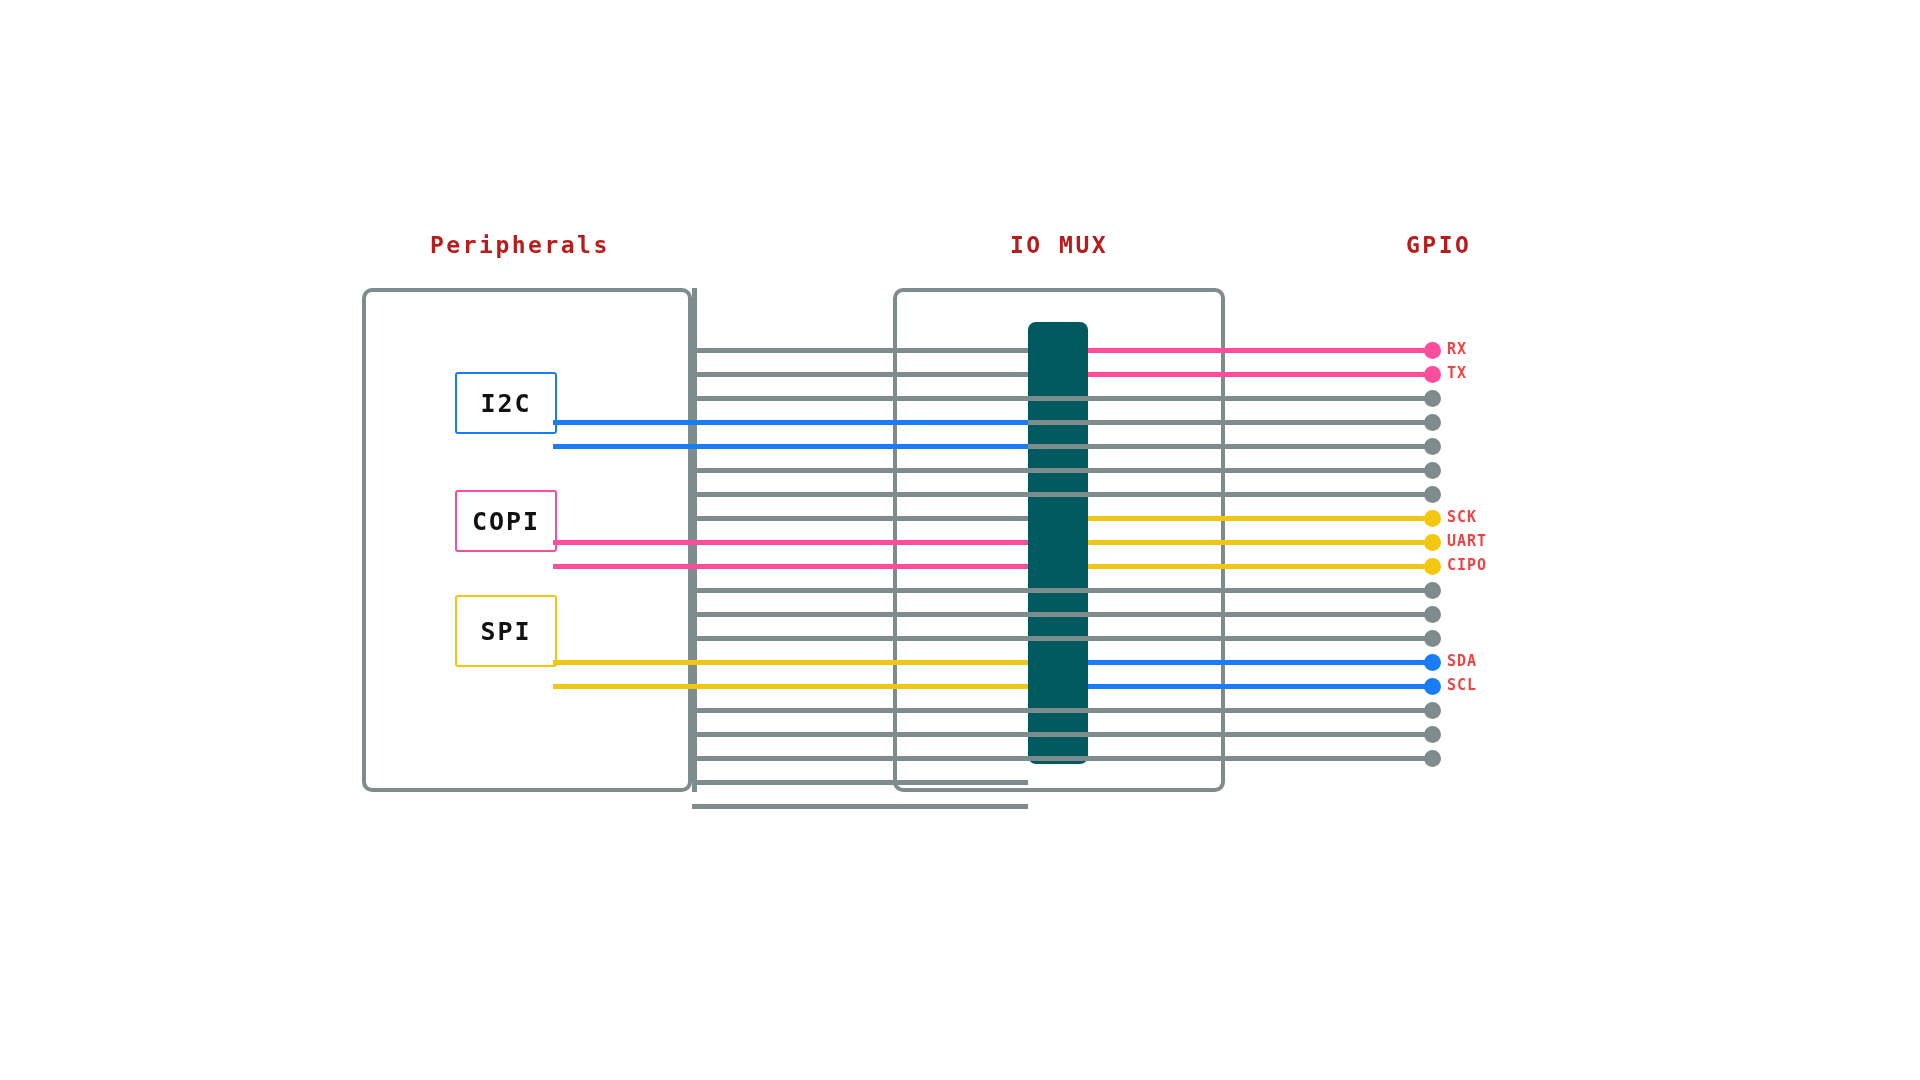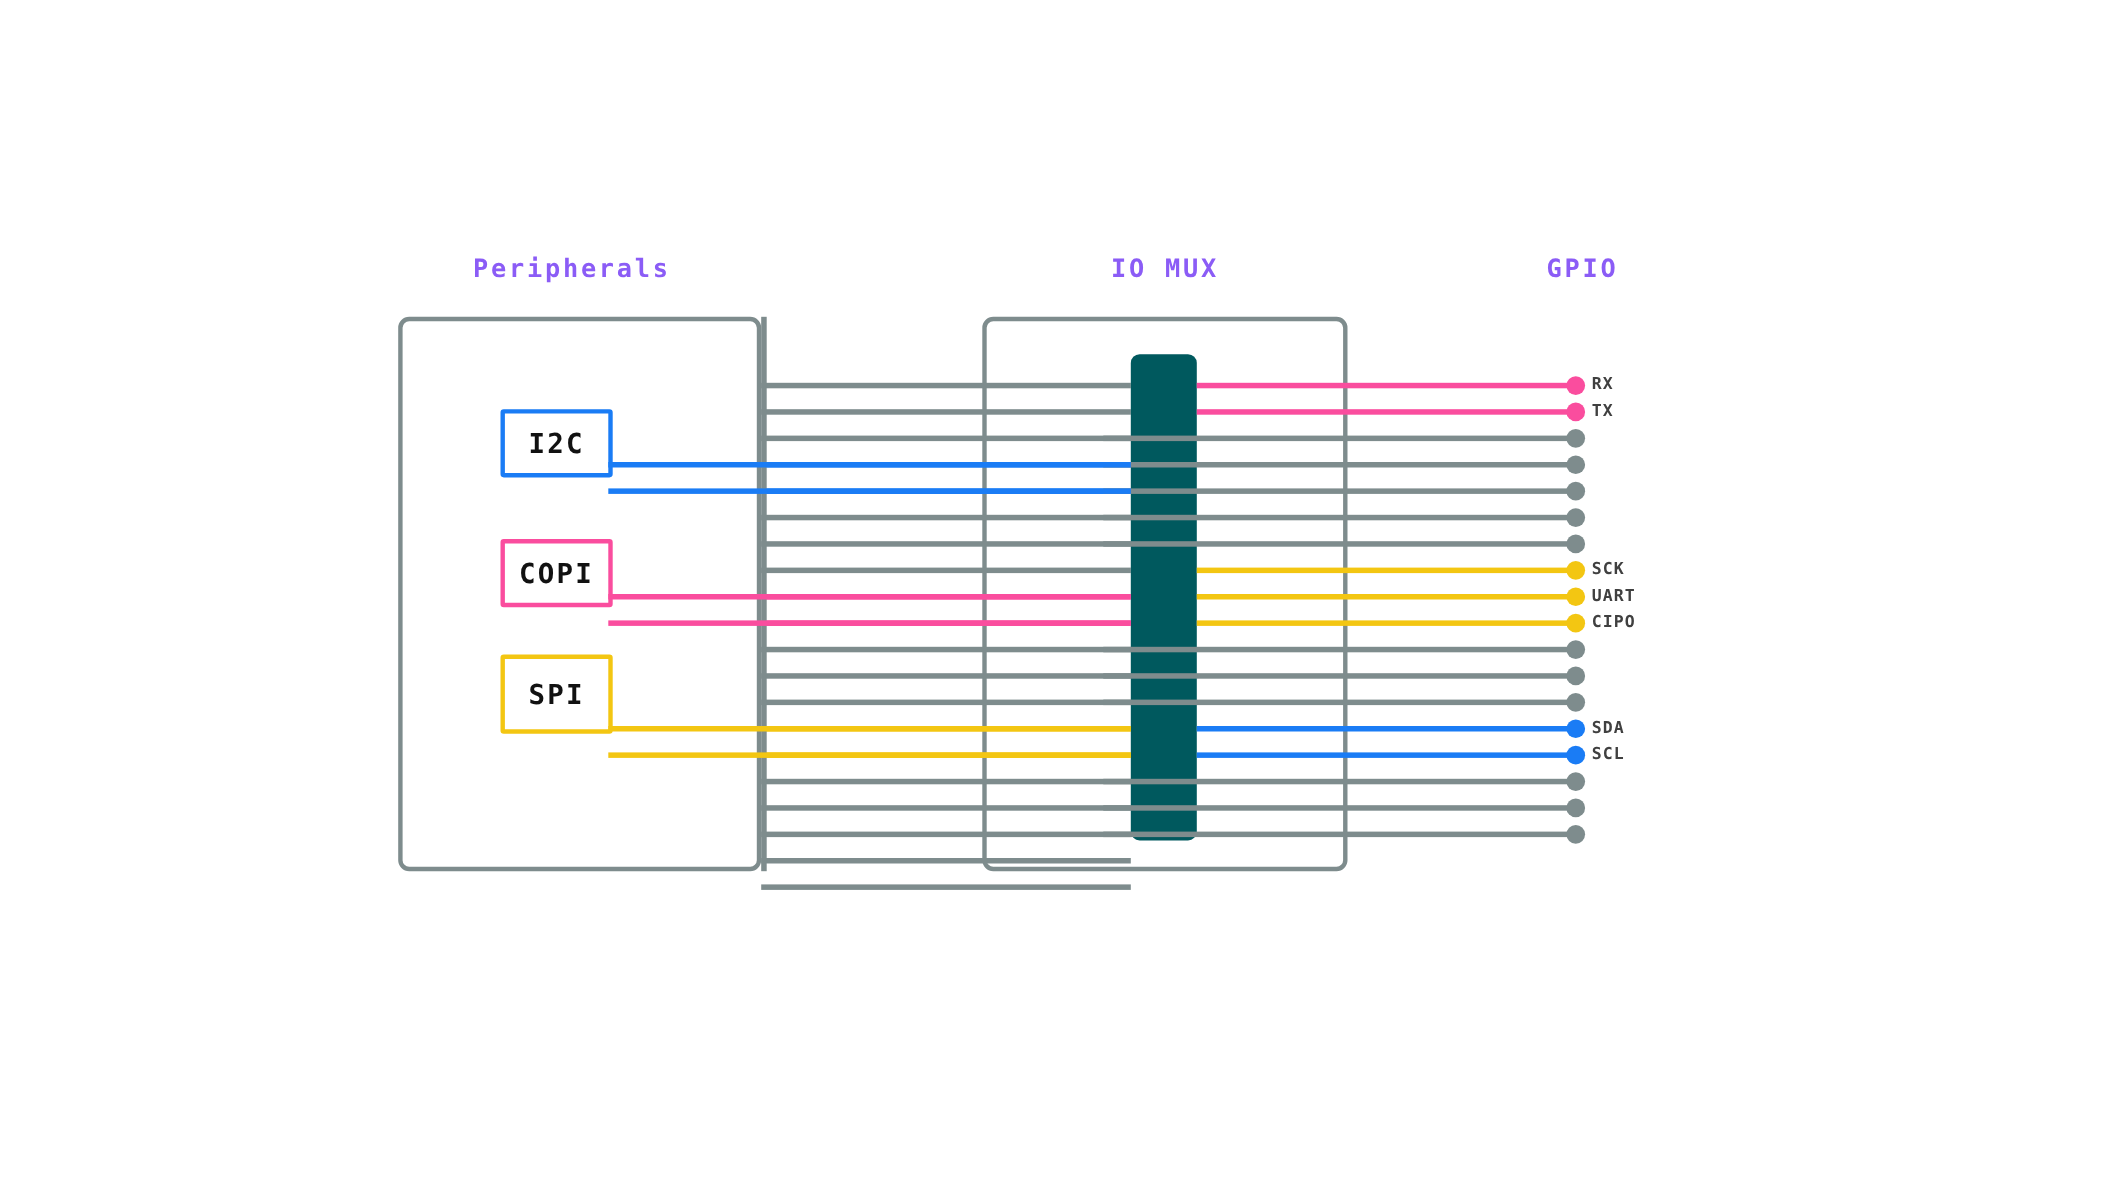--- a/index.html
+++ b/index.html
@@ -1,26 +1,26 @@
 <!DOCTYPE html>
 <html><head>
 <meta charset="utf-8">
 <style>
   html,body{margin:0;padding:0;background:#ffffff;}
   body{width:1920px;height:1080px;overflow:hidden;font-family:"DejaVu Sans Mono","Liberation Mono",monospace;}
   #stage{position:relative;width:1920px;height:1080px;background:#ffffff;}
-  .col-title{position:absolute;font-family:"DejaVu Sans Mono","Liberation Mono",monospace;font-size:23px;font-weight:700;color:#8b5cf6;letter-spacing:2.5px;white-space:nowrap;}
+  .col-title{position:absolute;font-family:"DejaVu Sans Mono","Liberation Mono",monospace;font-size:23px;font-weight:700;color:#b91c1c;letter-spacing:2.5px;white-space:nowrap;}
   .container-box{position:absolute;border:4px solid #7e8c8d;border-radius:10px;background:transparent;box-sizing:border-box;}
-  .periph-box{position:absolute;border:4px solid #000000;border-radius:3px;background:#fff;box-sizing:border-box;display:flex;align-items:center;justify-content:center;}
+  .periph-box{position:absolute;border:2px solid #000000;border-radius:3px;background:#fff;box-sizing:border-box;display:flex;align-items:center;justify-content:center;}
   .periph-label{font-family:"DejaVu Sans Mono","Liberation Mono",monospace;font-size:25px;font-weight:700;color:#111;letter-spacing:2px;}
   .wire{position:absolute;height:5px;border-radius:0;}
   .vbus{position:absolute;width:5px;background:#7e8c8d;}
   .mux-bar{position:absolute;background:#00595e;border-radius:8px;}
   .pin-dot{position:absolute;width:17px;height:17px;border-radius:50%;}
-  .pin-label{position:absolute;font-family:"DejaVu Sans Mono","Liberation Mono",monospace;font-size:15px;font-weight:700;color:#404040;letter-spacing:1px;white-space:nowrap;}
+  .pin-label{position:absolute;font-family:"DejaVu Sans Mono","Liberation Mono",monospace;font-size:15px;font-weight:700;color:#ef4444;letter-spacing:1px;white-space:nowrap;}
 </style>
 </head>
 <body>
 
 <div id="stage">
 
   <div class="col-title" id="title-periph" style="left: 430px; top: 232px;">Peripherals</div>
   <div class="col-title" id="title-iomux" style="left: 1010px; top: 232px;">IO MUX</div>
   <div class="col-title" id="title-gpio" style="left: 1388px; top: 232px; margin-left: 18px;">GPIO</div>
 

